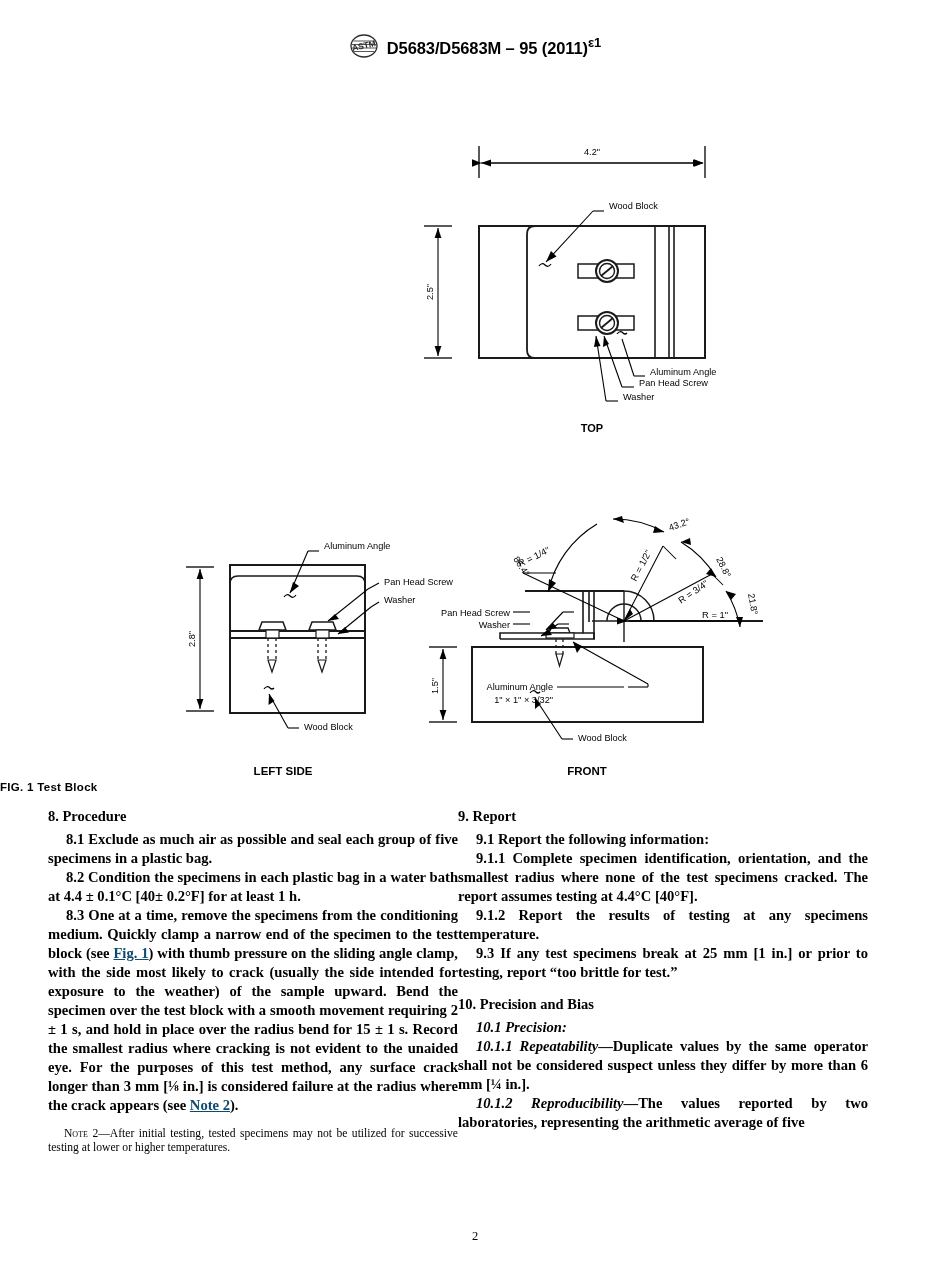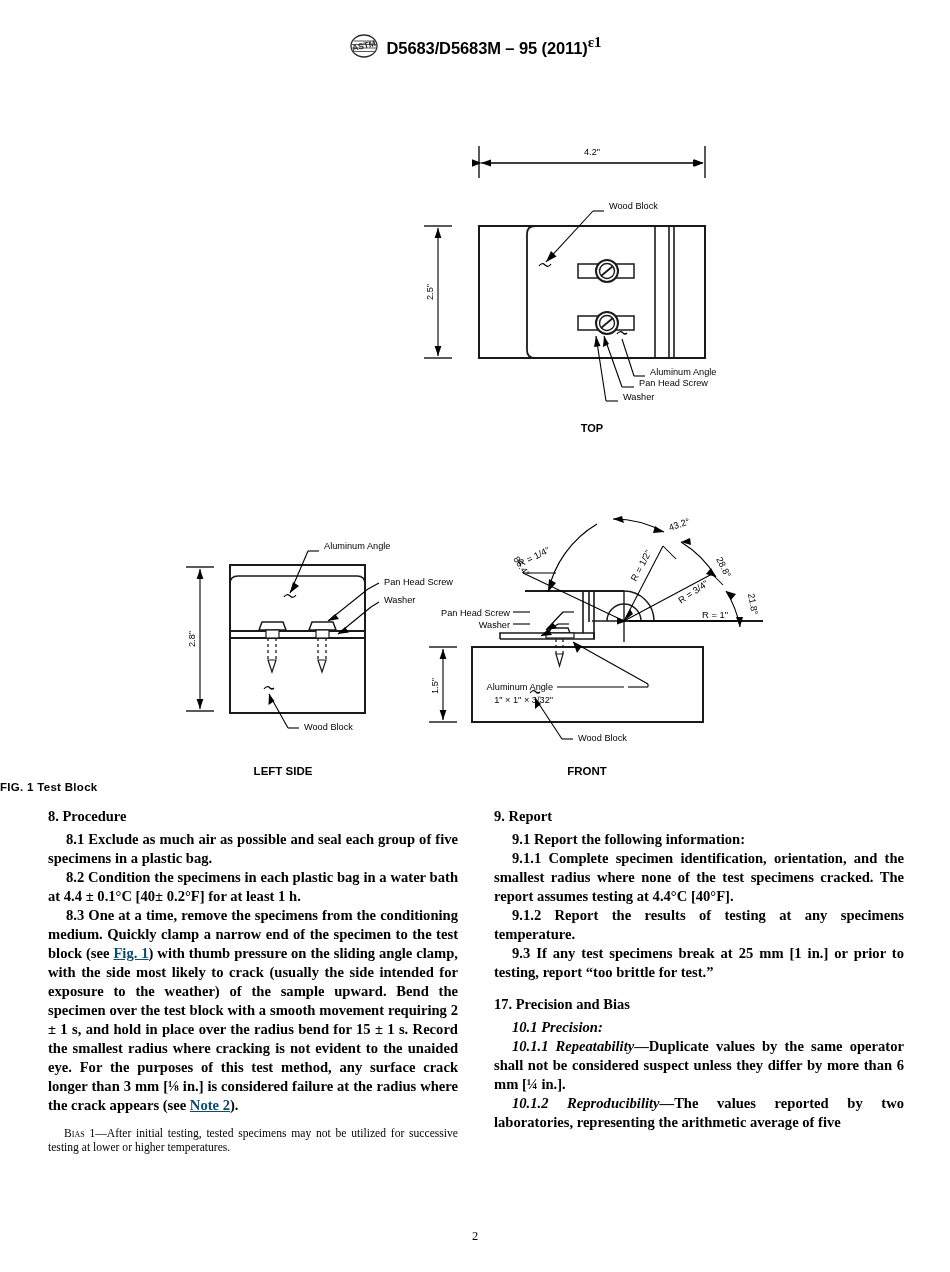--- a/index.html
+++ b/index.html
@@ -24,21 +24,21 @@
     height: 46px;
   }
   .astm-logo { width: 30px; height: 24px; display: block; }
   .std-designation {
     font-family: "Liberation Sans", "DejaVu Sans", sans-serif;
     font-weight: bold;
     font-size: 16.5px;
     letter-spacing: -0.1px;
     white-space: nowrap;
   }
-  .std-designation sup { font-size: 15px; vertical-align: super; font-family: Liberation Serif, serif; }
+  .std-designation sup { font-size: 13px; vertical-align: super; }
 
   
   .figure-block {
     position: relative;
     width: 950px;
     height: 700px;
   }
   .fig-svg { position: absolute; left: 0; top: 0; }
   .fig-caption {
     position: absolute;
@@ -51,21 +51,20 @@
     letter-spacing: 0.3px;
   }
 
   
   .body-columns {
     position: absolute;
     top: 808px;
     left: 48px;
     width: 856px;
     display: flex;
-    gap: 36px;
   }
   .column { width: 410px; }
 
   h2.sec-head {
     font-size: 14.5px;
     font-weight: bold;
     margin: 0 0 5px 0;
     font-family: "Liberation Serif", "DejaVu Serif", serif;
   }
   h2.sec-head.spaced { margin-top: 14px; }
@@ -402,29 +401,29 @@
   <div class="fig-caption">FIG. 1  Test Block</div>
 </div>
 
 <div class="body-columns">
 
   <div class="column">
     <h2 class="sec-head">8.  Procedure</h2>
     <p class="para">8.1  Exclude as much air as possible and seal each group of five specimens in a plastic bag.</p>
     <p class="para gap">8.2  Condition the specimens in each plastic bag in a water bath at 4.4 ± 0.1°C [40± 0.2°F] for at least 1 h.</p>
     <p class="para gap"><span>8.3  One at a time, remove the specimens from the conditioning medium. Quickly clamp a narrow end of the specimen to the test block (see </span><a class="link" href="#">Fig. 1</a><span>) with thumb pressure on the sliding angle clamp, with the side most likely to crack (usually the side intended for exposure to the weather) of the sample upward. Bend the specimen over the test block with a smooth movement requiring 2 ± 1 s, and hold in place over the radius bend for 15 ± 1 s. Record the smallest radius where cracking is not evident to the unaided eye. For the purposes of this test method, any surface crack longer than 3 mm [⅛ in.] is considered failure at the radius where the crack appears (see </span><a class="link" href="#">Note 2</a><span>).</span></p>
-    <p class="note"><span class="note-lead">Bias</span><span> 1—After initial testing, tested specimens may not be utilized for successive testing at lower or higher temperatures.</span></p>
+    <p class="note"><span class="note-lead">Note</span><span> 2—After initial testing, tested specimens may not be utilized for successive testing at lower or higher temperatures.</span></p>
   </div>
 
   <div class="column">
     <h2 class="sec-head">9.  Report</h2>
     <p class="para">9.1  Report the following information:</p>
     <p class="para">9.1.1  Complete specimen identification, orientation, and the smallest radius where none of the test specimens cracked. The report assumes testing at 4.4°C [40°F].</p>
     <p class="para">9.1.2  Report the results of testing at any specimens temperature.</p>
     <p class="para gap">9.3  If any test specimens break at 25 mm [1 in.] or prior to testing, report “too brittle for test.”</p>
-    <h2 class="sec-head spaced">17.  Precision and Bias</h2>
+    <h2 class="sec-head spaced">10.  Precision and Bias</h2>
     <p class="para"><em>10.1  Precision:</em></p>
     <p class="para"><em>10.1.1  Repeatability</em><span>—Duplicate values by the same operator shall not be considered suspect unless they differ by more than 6 mm [¼ in.].</span></p>
     <p class="para"><em>10.1.2  Reproducibility</em><span>—The values reported by two laboratories, representing the arithmetic average of five</span></p>
   </div>
 </div>
 
 <div class="page-number">2</div>
 
 </body></html>

